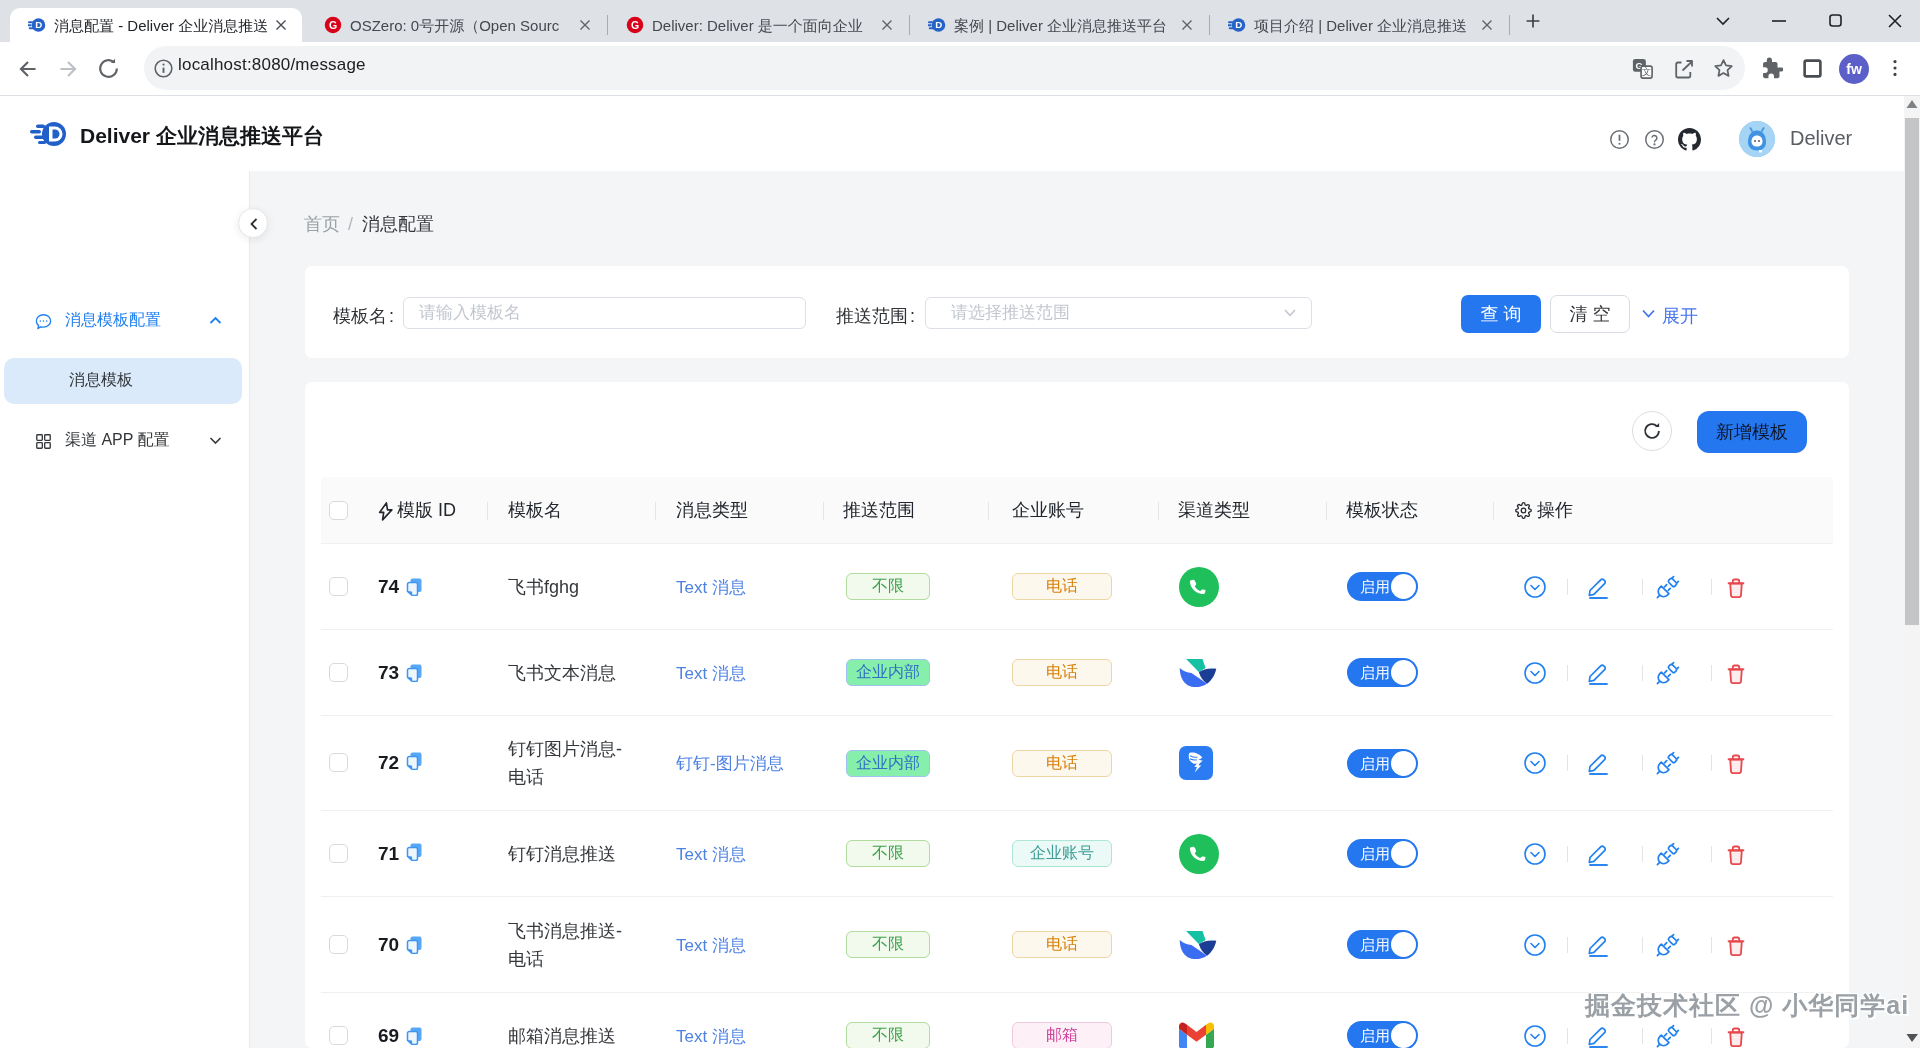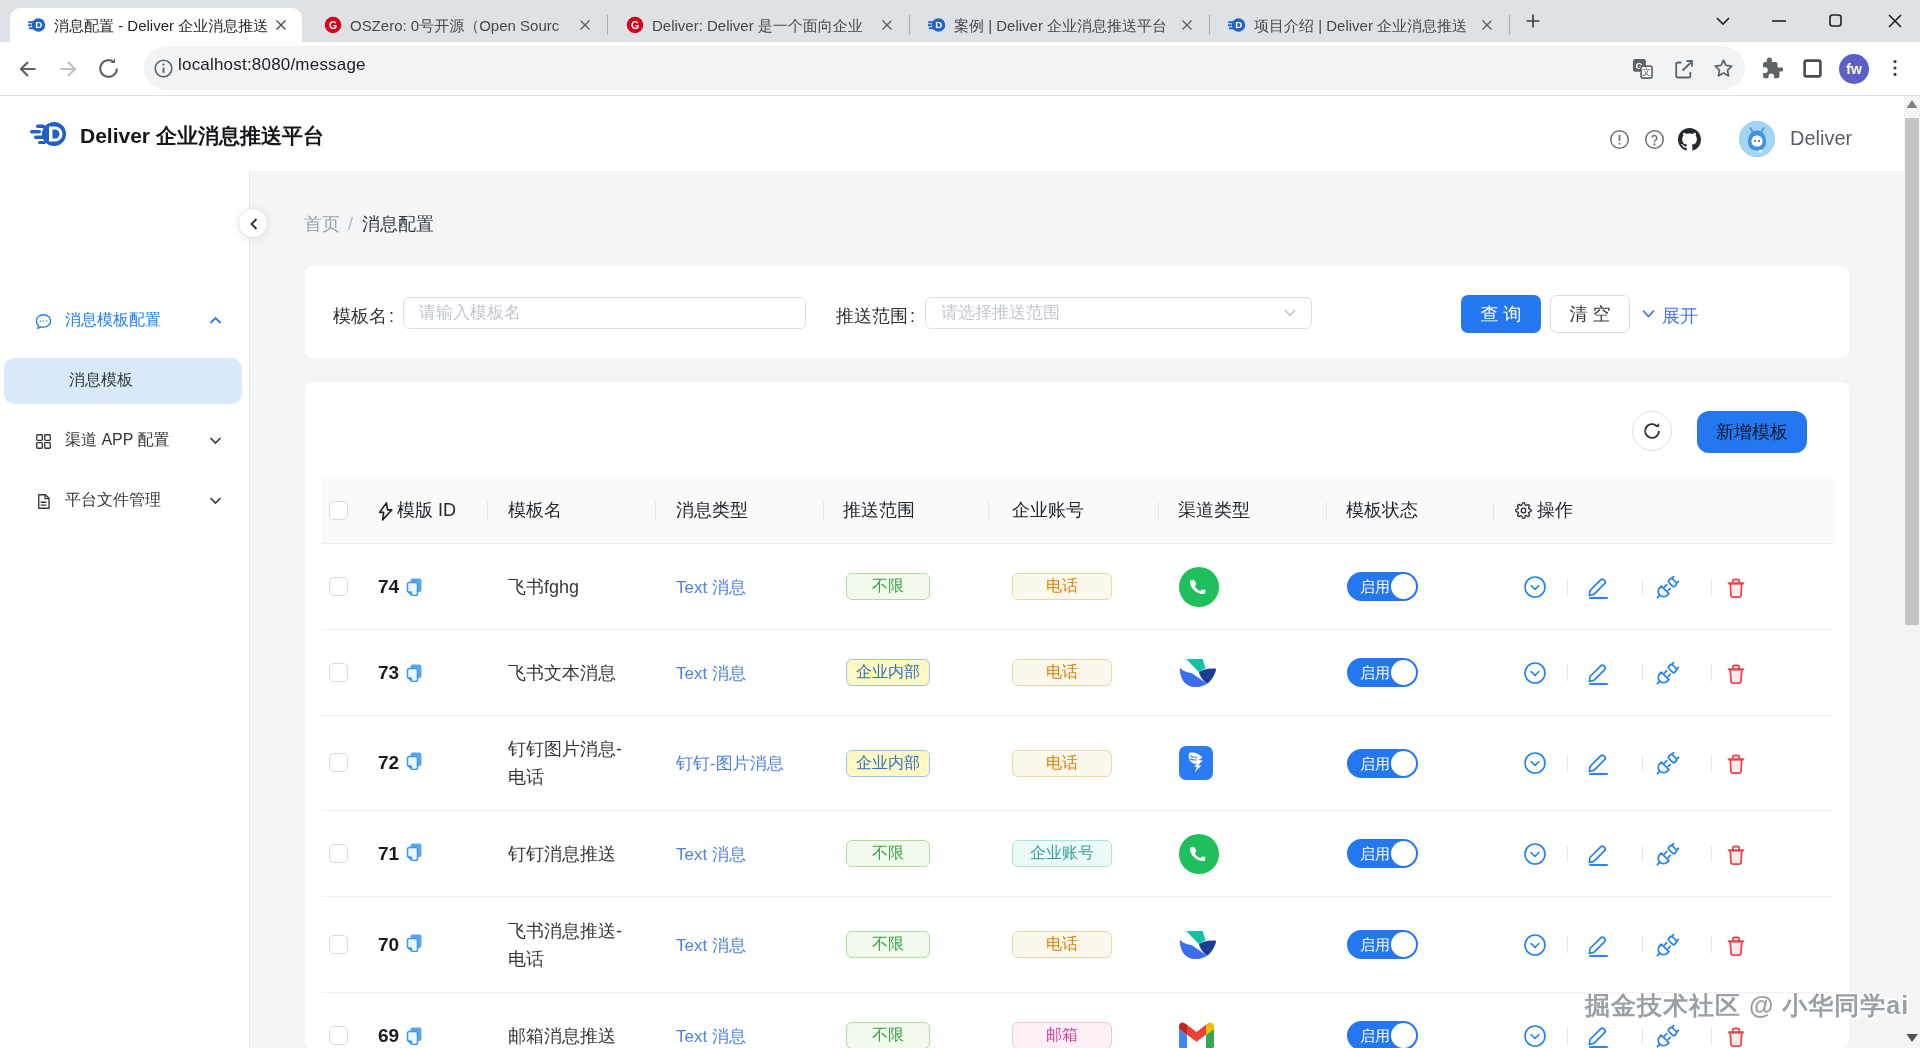--- a/index.html
+++ b/index.html
@@ -48,21 +48,21 @@
 .row{position:absolute;left:321px;width:1512px}
 .row .cell{position:absolute;white-space:nowrap}
 .checkbox{position:absolute;width:19px;height:19px;border:1px solid #d6dae0;border-radius:5px;background:#fff}
 .idnum{font-size:19px;font-weight:bold;color:#181b20}
 .name{font-size:18px;color:#35383c;line-height:28px}
 .link{font-size:17px;color:#4d82e4}
 .tag{position:absolute;height:27px;border-radius:6px;font-size:16px;display:flex;align-items:center;justify-content:center}
 .tag.t1{left:525px;width:84px}
 .tag.t2{left:691px;width:100px}
 .tg-green{background:#f2faee;border:1px solid #b0dc9e;color:#3da14c}
-.tg-blue{background:#fef9c3;border:1px solid #9cc4ee;color:#3170c4}
+.tg-blue{background:#86efac;border:1px solid #9cc4ee;color:#3170c4}
 .tg-orange{background:#fdf8ee;border:1px solid #eed6a3;color:#d8800a}
 .tg-cyan{background:#ebfaf6;border:1px solid #aee6d5;color:#3d9d96}
 .tg-pink{background:#fdf1f7;border:1px solid #f0c8de;color:#d0439b}
 .chicon{position:absolute;left:858px;width:40px;height:40px}
 .switch{position:absolute;left:1026px;width:71px;height:29px;border-radius:15px;background:#2577f0}
 .switch .lb{position:absolute;left:13px;top:6px;font-size:15px;color:#fff}
 .switch .knob{position:absolute;right:2px;top:2px;width:25px;height:25px;border-radius:50%;background:#fff}
 .act{position:absolute;color:#2080f0}
 .actdiv{position:absolute;width:1px;height:16px;background:#e2e4e8}
 
@@ -257,45 +257,34 @@
         <rect x="3.5" y="3.5" width="7" height="7" rx="1"></rect>
         <rect x="13.5" y="3.5" width="7" height="7" rx="1"></rect>
         <rect x="3.5" y="13.5" width="7" height="7" rx="1"></rect>
         <rect x="13.5" y="13.5" width="7" height="7" rx="1"></rect>
       </svg>
     <div class="tt">渠道 APP 配置</div>
     <svg class="ch" viewBox="0 0 13 9" fill="none" stroke="#3a3d42" stroke-width="1.7">
         <path d="M1.5 2l5 5 5-5"></path>
       </svg>
   </div>
-  <div class="mi" style="top:308px">
-    <svg class="ic" viewBox="0 0 24 24" fill="none" stroke="#35383c" stroke-width="1.7">
-        <path d="M6 3.5h8.5L19 8v12.5H6z" stroke-linejoin="round"></path>
-        <path d="M14 3.8V8.3h4.6"></path>
-        <path d="M9 13h6M9 16.5h6" stroke-linecap="round"></path>
-      </svg>
-    <div class="tt">平台文件管理</div>
-    <svg class="ch" viewBox="0 0 13 9" fill="none" stroke="#3a3d42" stroke-width="1.7">
-        <path d="M1.5 2l5 5 5-5"></path>
-      </svg>
-  </div>
 </div>
 <div id="collapse">
     <svg style="position:absolute;left:9px;top:8px" width="12" height="14" viewBox="0 0 12 14" fill="none" stroke="#2b2e33" stroke-width="1.8">
       <path d="M8.5 2L3.5 7l5 5"></path>
     </svg>
   </div>
 
 <div id="main"></div>
 <div id="bc"><span style="color:#9ba0a6">首页</span><span style="color:#b4b8bd;margin:0 9px 0 8px">/</span><span style="color:#33363a">消息配置</span></div>
 <div class="card" id="filtercard" style="top:266px;height:92px"></div>
 <div class="flabel" style="left:333px">模板名<span style="margin-left:2px">:</span></div>
 <div class="finput" style="left:403px;width:403px;padding-left:15px">请输入模板名</div>
 <div class="flabel" style="left:836px">推送范围<span style="margin-left:2px">:</span></div>
-<div class="finput" style="left:925px;width:387px;padding-left:15px">请选择推送范围</div>
+<div class="finput" style="left:925px;width:387px;padding-left:25px">请选择推送范围</div>
 <svg style="position:absolute;left:1283px;top:307px" width="14" height="12" viewBox="0 0 14 12" fill="none" stroke="#bfc4cc" stroke-width="1.5">
     <path d="M2 3l5 5.5L12 3"></path>
   </svg>
 <div class="btn" style="left:1461px;width:80px;background:#2577f0;color:#fff">查&nbsp;询</div>
 <div class="btn" style="left:1550px;width:80px;background:#fff;border:1px solid #d8dce3;color:#33363a;line-height:36px">清&nbsp;空</div>
 <svg style="position:absolute;left:1641px;top:308px" width="15" height="13" viewBox="0 0 15 13" fill="none" stroke="#4573ee" stroke-width="1.8">
     <path d="M2 2.5l5.5 6 5.5-6"></path>
   </svg>
 <div style="position:absolute;left:1662px;top:304px;font-size:18px;color:#4573ee">展开</div>
 <div class="card" id="tablecard" style="top:382px;height:666px"></div>
@@ -518,21 +507,21 @@
   <svg class="act" style="left:1334px;top:50%;margin-top:-13px" width="26" height="26" viewBox="0 0 26 26">
       <use href="#ic-plug"></use>
     </svg>
   <div class="actdiv" style="left:1390px;top:50%;margin-top:-8px"></div>
   <svg class="act" style="left:1403px;top:50%;margin-top:-11px" width="23" height="23" viewBox="0 0 23 23">
       <use href="#ic-trash"></use>
     </svg>
 </div>
 <div class="row" style="top:897px;height:96px;border-bottom:1px solid #f0f0f2">
   <div class="checkbox" style="left:8px;top:38px"></div>
-  <div class="cell" style="left:57px;top:50%;transform:translateY(-50%);display:flex;align-items:flex-start;gap:7px">
+  <div class="cell" style="left:57px;top:50%;transform:translateY(-50%);display:flex;align-items:center;gap:7px">
       <span class="idnum">70</span>
       <svg width="18" height="18" viewBox="0 0 18 18">
         <use href="#ic-copy"></use>
       </svg>
     </div>
   <div class="cell name" style="left:187px;top:50%;transform:translateY(-50%)">飞书消息推送-<br>电话</div>
   <div class="cell link" style="left:355px;top:50%;transform:translateY(-50%)">Text 消息</div>
   <div class="tag t1 tg-green" style="top:34px">不限</div>
   <div class="tag t2 tg-orange" style="top:34px">电话</div>
   <svg class="chicon" style="top:34px;height:30px" viewBox="0 0 36 28" width="37">

